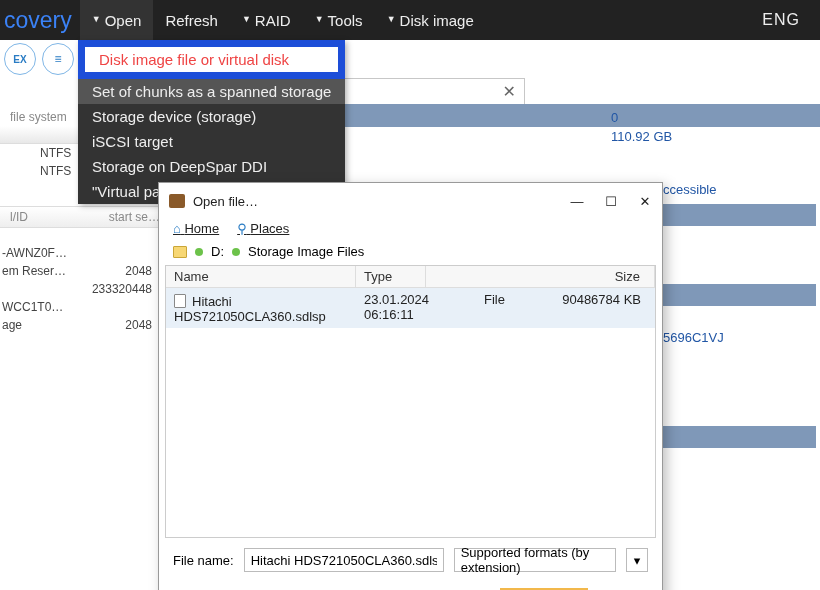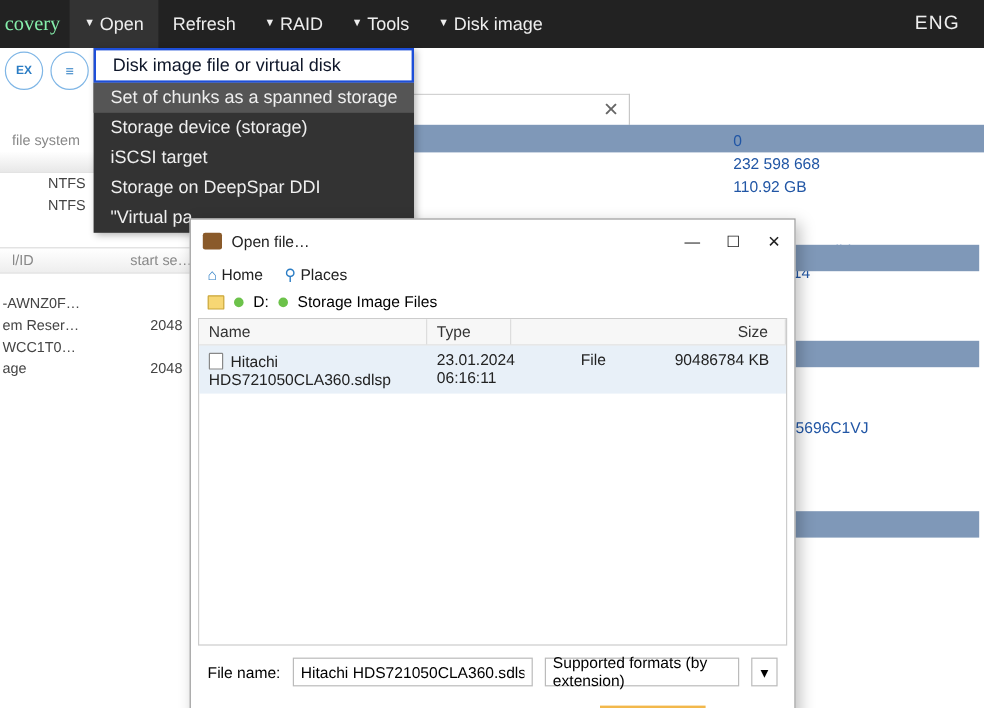--- a/index.html
+++ b/index.html
@@ -1,27 +1,27 @@
 <!DOCTYPE html>
 <html><head>
 <meta charset="utf-8">
 <style>
   * { box-sizing: border-box; margin: 0; padding: 0; font-family: "Segoe UI", Arial, sans-serif; }
   body { width: 820px; height: 590px; overflow: hidden; background: #fff; position: relative; }
 
   .menubar { background: #222; height: 40px; display: flex; align-items: center; color: #eee; font-size: 15px; padding: 0 4px; }
-  .menubar .brand { padding: 0 8px 0 0; font-size: 17px; color: #86efac; font-family: Liberation Serif, serif; }
+  .menubar .brand { padding: 0 8px 0 0; font-size: 23px; color: #3b82f6; }
   .menubar .mitem { padding: 0 12px; display: flex; align-items: center; gap: 4px; height: 100%; cursor: pointer; }
   .menubar .mitem.active { background: #333; }
   .menubar .lang { margin-left: auto; padding-right: 16px; font-size: 16px; letter-spacing: 1px; }
   .tri { font-size: 9px; position: relative; top: -1px; }
 
   .dropdown { position: absolute; left: 78px; top: 40px; background: #333; color: #eee; font-size: 15px; box-shadow: 2px 2px 6px rgba(0,0,0,.3); z-index: 5; min-width: 263px; }
   .dropdown .ditem { padding: 4px 14px; cursor: pointer; }
-  .dropdown .ditem.highlight { background: #fff; color: #0f172a; border: 2px solid #1d4ed8; }
+  .dropdown .ditem.highlight { background: #fff; color: #ef4444; border: 7px solid #1d4ed8; }
   .dropdown .ditem.selected { background: #555; }
 
   .toolbar { height: 38px; background: #fff; border-bottom: 0px solid #ddd; display: flex; align-items: center; padding-left: 4px; gap: 6px; position: relative; z-index: 1; }
   .tbtn { width: 32px; height: 32px; border: 1px solid #7fb6e6; border-radius: 50%; display: flex; align-items: center; justify-content: center; color: #2a7cc4; font-size: 12px; font-weight: bold; }
   .tbtn.ex { font-size: 10px; }
 
   .panelbar { position: absolute; left:225px; right:0; top:78px; }
   .tabhead { height: 26px; background:#fff; border:1px solid #c7c7c7; display:flex; align-items:center; padding:0 8px; width:300px; color:#444; font-size:13px; border-bottom:none; }
   .tabhead .x { margin-left:auto; color:#666; font-size:16px; cursor:pointer; }
   .bluehead { background:#7f98b8; color:#fff; font-size:13px; padding:4px 10px; }
@@ -33,21 +33,21 @@
   .leftcol { position:absolute; left:0; top:108px; width:225px; font-size:12px; color:#444; }
   .leftcol .fsrow { padding:2px 40px; color:#444; }
   .leftcol .fslabel { color:#888; padding:2px 10px; }
   .grad { height:18px; background:linear-gradient(#fff,#e8e8e8); border-bottom:1px solid #ddd; }
 
   .dialog { position:absolute; left:158px; top:182px; width:505px; height:448px; background:#fff; border:1px solid #999; box-shadow:4px 4px 12px rgba(0,0,0,.25); z-index:20; display:flex; flex-direction:column; }
   .dialog .titlebar { height:36px; display:flex; align-items:center; padding:0 10px; font-size:13px; color:#222; }
   .dialog .titlebar .ticon { width:16px; height:14px; background:#8a5a2a; border-radius:2px; margin-right:8px; position:relative; }
   .dialog .winbtns { margin-left:auto; display:flex; gap:20px; }
   .dialog .winbtn { width:14px; text-align:center; cursor:pointer; color:#222; font-size:13px; }
-  .dialog .navbar { padding:2px 14px 6px; display:flex; align-items:center; gap:18px; font-size:13px; color:#222; }
+  .dialog .navbar { padding:2px 14px 6px; display:flex; align-items:center; gap:18px; font-size:13px; color:#222;text-decoration:underline; }
   .dialog .navbar .nicon { color:#2a7cc4; font-size:13px; }
   .dialog .pathbar { padding:2px 14px 6px; display:flex; align-items:center; gap:8px; font-size:13px; }
   .dialog .pathbar .folder { width:14px; height:12px; background:#f7d774; border:1px solid #caa638; border-radius:1px; }
   .dialog .ledg { width:8px; height:8px; border-radius:50%; background:#6cc24a; }
   .dialog .filelist { margin:0 6px; border:1px solid #ccc; flex:1; font-size:13px; }
   .dialog .flhead { display:flex; background:#f7f7f7; border-bottom:1px solid #ddd; }
   .dialog .flhead div { padding:3px 8px; border-right:1px solid #ddd; color:#333; }
   .dialog .flrow { display:flex; background:#e8f0f8; }
   .dialog .flrow div { padding:4px 8px; color:#222; }
   .dialog .colname { width:190px; }
@@ -138,36 +138,40 @@
   <div class="mrow">
       <div class="mc1">-AWNZ0F…</div>
       <div class="mc2"></div>
       <div class="mc3">111.</div>
     </div>
   <div class="mrow">
       <div class="mc1">em Reser…</div>
       <div class="mc2">2048</div>
       <div class="mc3">350.</div>
     </div>
+  <div class="mrow">
+      <div class="mc1"></div>
+      <div class="mc2">233320448</div>
+      <div class="mc3">545.</div>
+    </div>
   <div class="split"></div>
   <div class="mrow">
       <div class="mc1">WCC1T0…</div>
       <div class="mc2"></div>
       <div class="mc3"></div>
     </div>
   <div class="mrow">
       <div class="mc1">age</div>
       <div class="mc2">2048</div>
       <div class="mc3">1.</div>
     </div>
 </div>
 
 <div class="rightpane">
   <div>0</div>
-  <div>232 598 668</div>
   <div>110.92 GB</div>
   <div style="height:34px"></div>
   <div>stem is accessible</div>
   <div>26.11.2014</div>
   <div style="height:34px"></div>
   <div>olume</div>
   <div> (C:)</div>
   <div>B</div>
   <div>68</div>
   <div>NZ0FW55696C1VJ</div>

